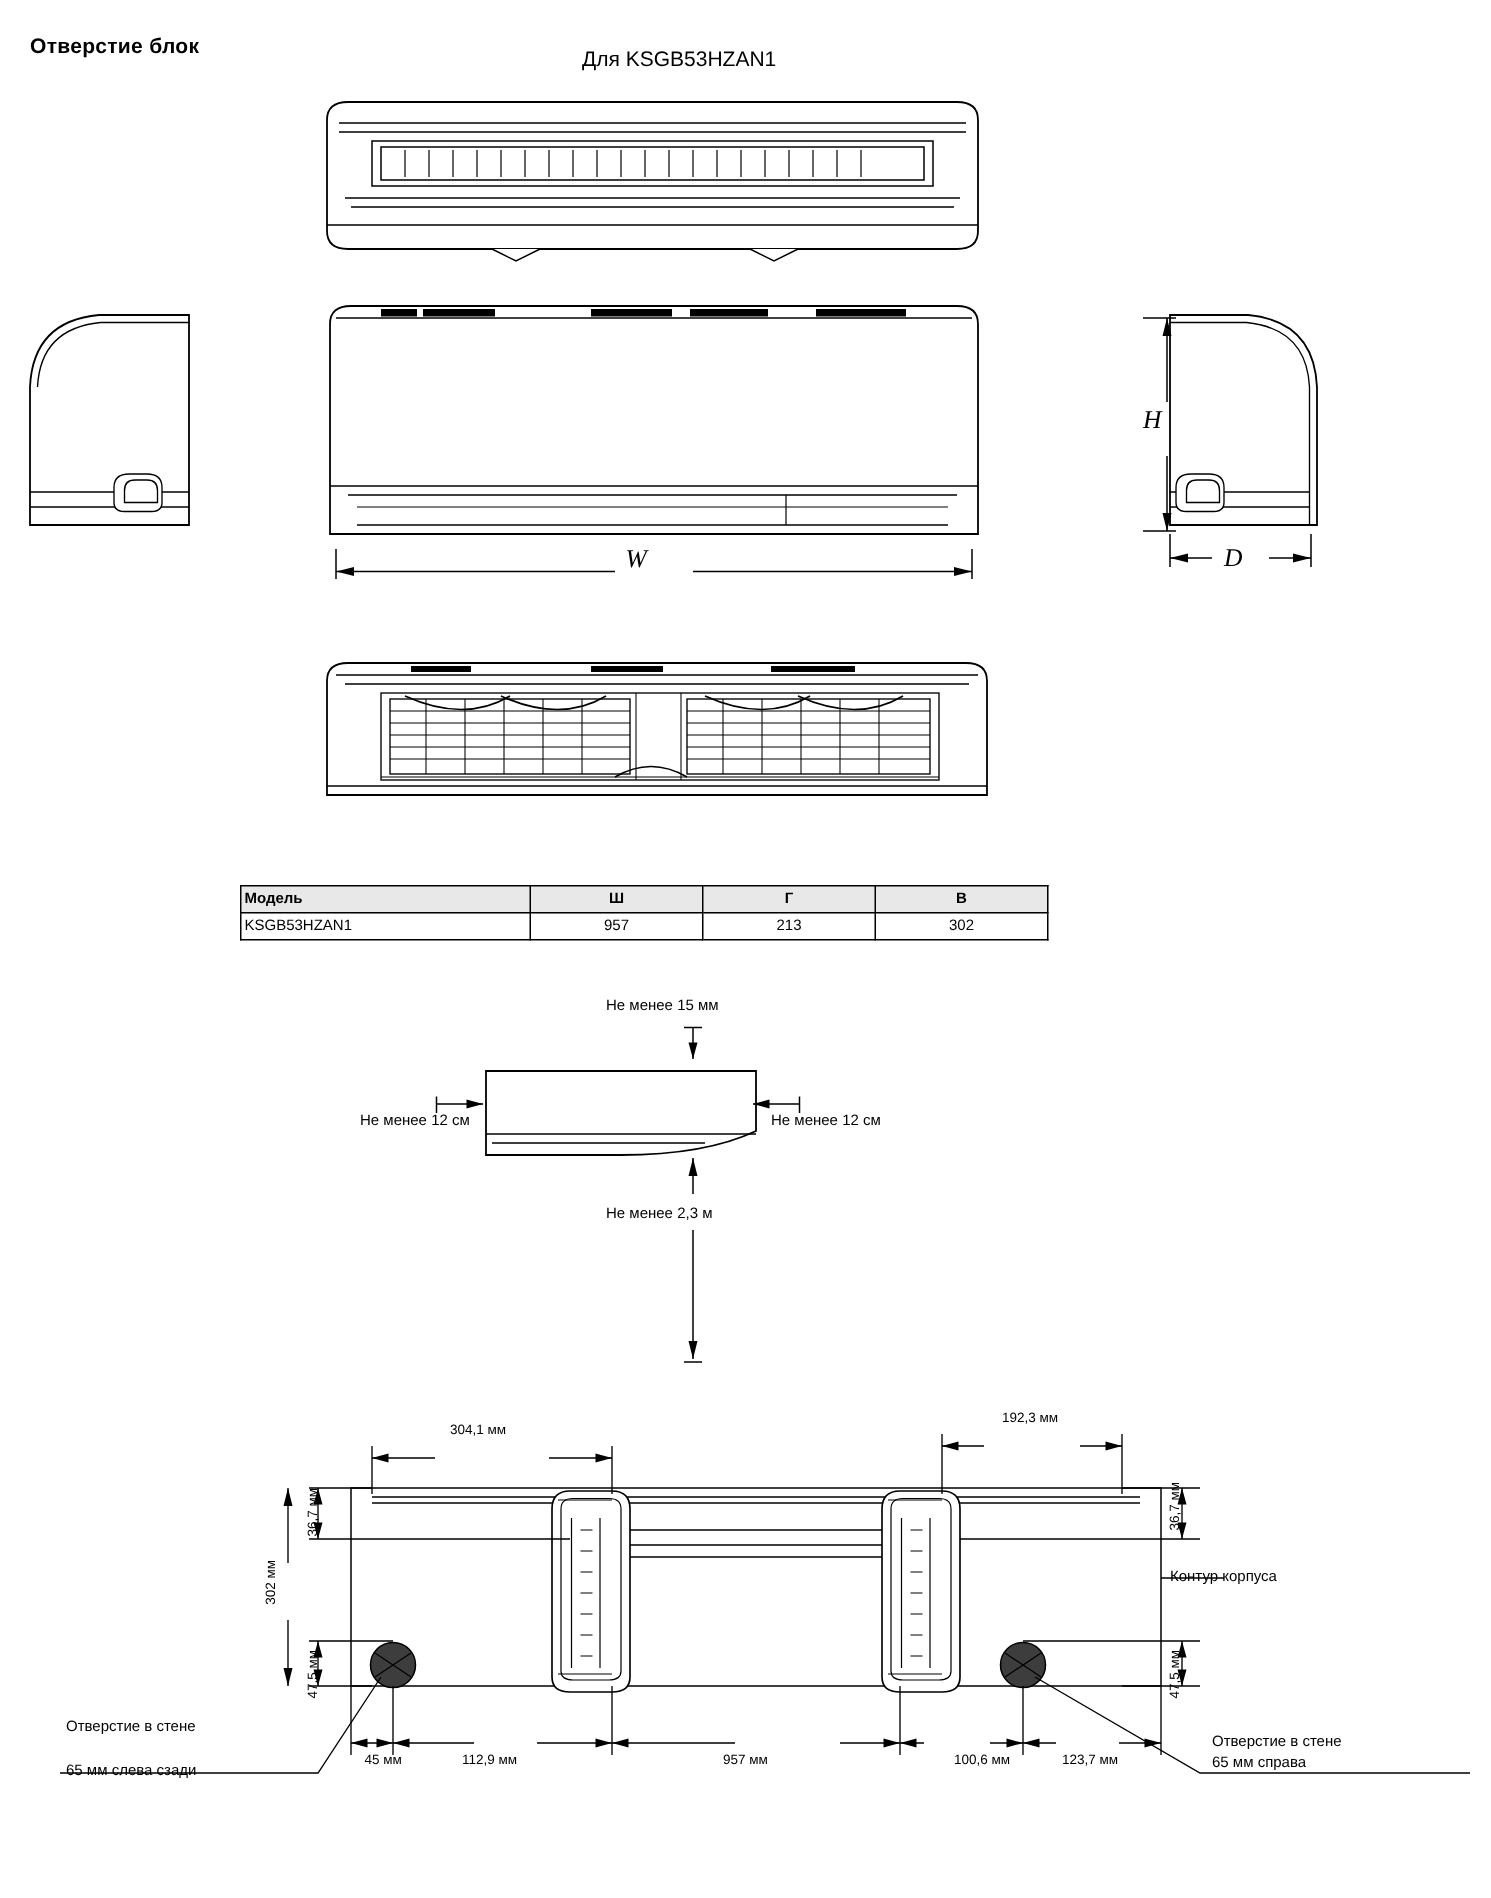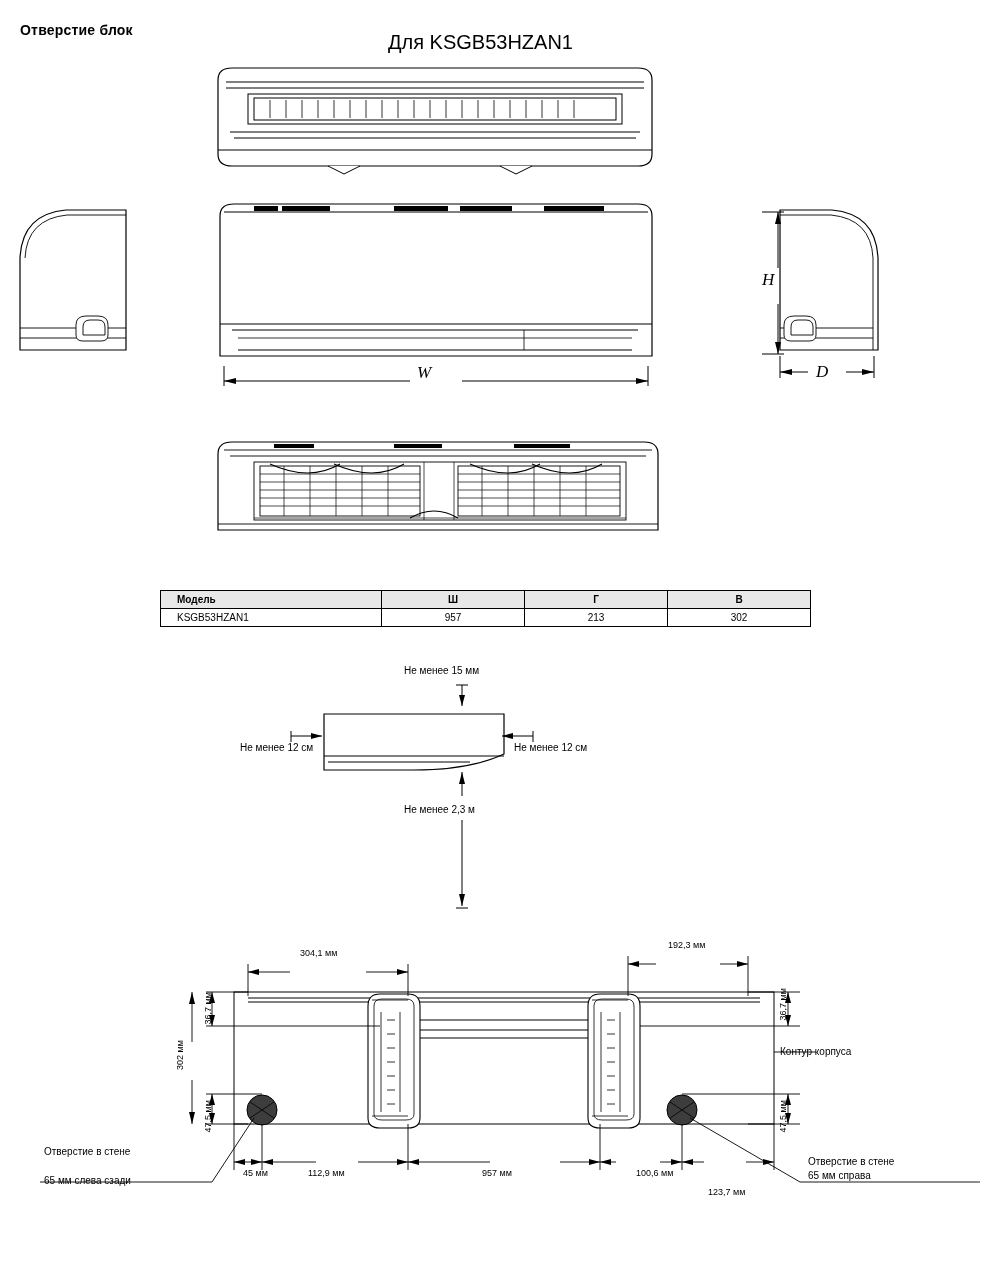--- a/index.html
+++ b/index.html
@@ -14,36 +14,36 @@
     font-family: "Liberation Sans", sans-serif;
     color: #000000;
     overflow: hidden;
   }
   .abs { position: absolute; }
   .ttl {
     font-weight: bold;
     font-size: 14px;
     letter-spacing: .2px;
   }
-  .sub { font-size: 20px; }
+  .sub { font-size: 14px; }
   .lbl { font-size: 10px; }
   .lbl9 { font-size: 9px; }
   .serif { font-family: "Liberation Serif", serif; font-size: 17px; font-style: italic; }
   .vert {
     writing-mode: vertical-rl;
     transform: rotate(180deg);
   }
   svg { display: block; }
   table.dims {
     border-collapse: collapse;
     font-size: 10px;
   }
   table.dims th, table.dims td {
     border: 1px solid #000;
-    padding: 3px 16px;
+    padding: 3px 2px;
     font-weight: normal;
   }
   table.dims thead th {
     background: #e8e8e8;
     font-weight: bold;
     text-align: center;
   }
   table.dims thead th.first { text-align: left; }
   table.dims td { text-align: center; }
   table.dims td.first { text-align: left; }
@@ -454,21 +454,21 @@
 <div class="abs lbl9 vert" style="left:175px; top:1040px;">302 мм</div>
 <div class="abs lbl9 vert" style="left:203px; top:1100px;">47,5 мм</div>
 
 <div class="abs lbl9 vert" style="left:778px; top:988px;">36,7 мм</div>
 <div class="abs lbl9 vert" style="left:778px; top:1100px;">47,5 мм</div>
 
 <div class="abs lbl9" style="left:243px; top:1168px;">45 мм</div>
 <div class="abs lbl9" style="left:308px; top:1168px;">112,9 мм</div>
 <div class="abs lbl9" style="left:482px; top:1168px;">957 мм</div>
 <div class="abs lbl9" style="left:636px; top:1168px;">100,6 мм</div>
-<div class="abs lbl9" style="left:708px; top:1168px;margin-top:19px;">123,7 мм</div>
+<div class="abs lbl9" style="left:708px; top:1168px;">123,7 мм</div>
 
 <div class="abs lbl" style="left:780px; top:1046px;">Контур корпуса</div>
 
 <div class="abs lbl" style="left:44px; top:1146px;">Отверстие в стене</div>
 <div class="abs lbl" style="left:44px; top:1160px;margin-top:15px;">65 мм слева сзади</div>
 
 <div class="abs lbl" style="left:808px; top:1156px;">Отверстие в стене</div>
 <div class="abs lbl" style="left:808px; top:1170px;">65 мм справа</div>
 
 </body></html>

